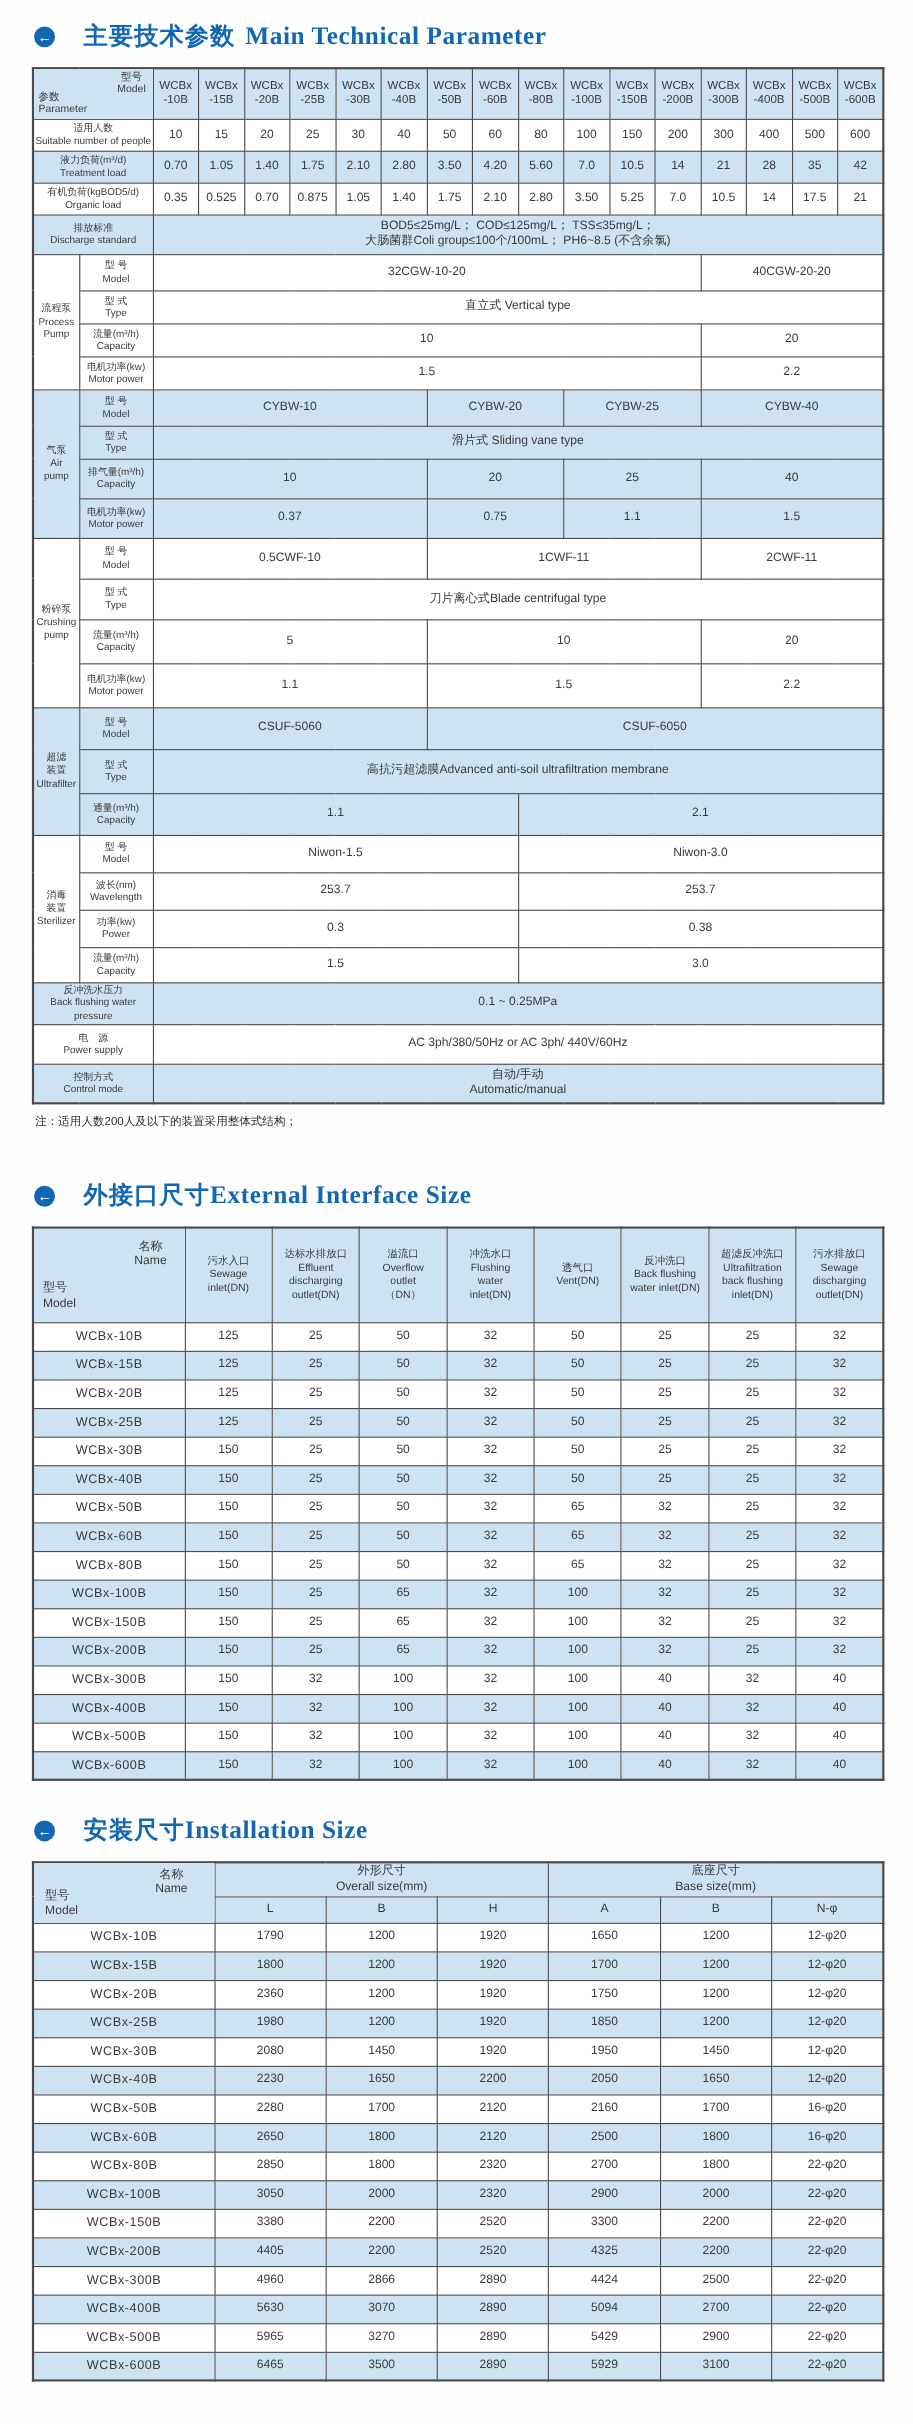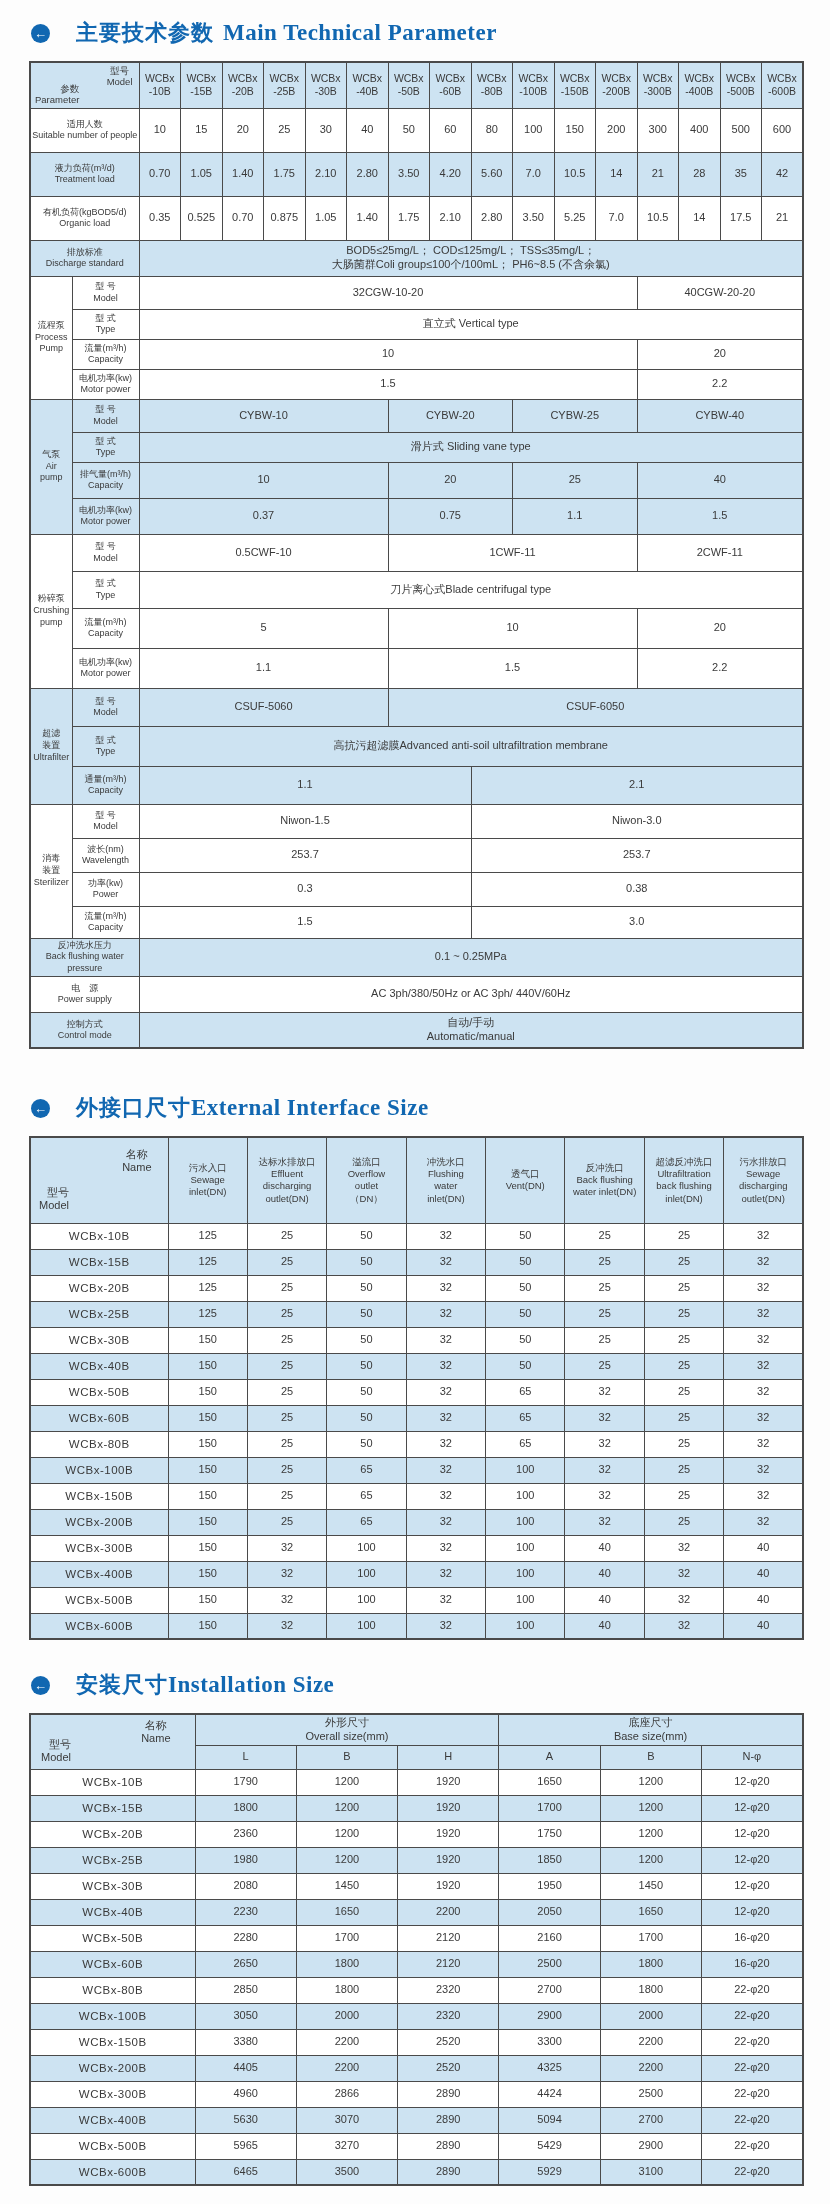--- a/index.html
+++ b/index.html
@@ -39,21 +39,21 @@
   td {
     border: 1px solid #4a4a4a;
     text-align: center; vertical-align: middle;
     padding: 1px 2px; font-size: 11px; color: #3a3a3a;
     line-height: 1.25; overflow: hidden;
   }
   tr.blue td { background: #cde3f2; }
 
   
   tr.h46 > td { height: 46px; }
-  tr.h28 > td { height: 44px; }
+  tr.h28 > td { height: 29px; }
   tr.h30 > td { height: 30px; }
   tr.h32 > td { height: 32px; }
   tr.h33 > td { height: 33px; }
   tr.h34 > td { height: 34px; }
   tr.h36 > td { height: 36px; }
   tr.h37 > td { height: 37px; }
   tr.h38 > td { height: 38px; }
   tr.h40 > td { height: 40px; }
   tr.h26 > td { height: 26px; }
   tr.h24 > td { height: 24px; }
@@ -70,21 +70,21 @@
   td.diag {
     position: relative; padding: 4px;
     background-image: linear-gradient(to bottom right,
       transparent calc(50% - 0.8px),
       #4a4a4a calc(50% - 0.8px),
       #4a4a4a calc(50% + 0.8px),
       transparent calc(50% + 0.8px));
   }
   tr.blue td.diag { background-color: #cde3f2; }
   .d-tr { position:absolute; top:2px; right:6px; text-align:center; line-height:1.2; font-size:9.5px; }
-  .d-bl { position:absolute; bottom:2px; left:4px; text-align:right; line-height:1.2; font-size:9.5px; }
+  .d-bl { position:absolute; bottom:2px; left:4px; text-align:left; line-height:1.2; font-size:9.5px; }
   td.corner2 .d-tr { top:10px; right:16px; font-size:11px; }
   td.corner2 .d-bl { bottom:10px; left:8px; font-size:11px; }
   td.corner3 .d-tr { top:4px; right:24px; font-size:11px; }
   td.corner3 .d-bl { bottom:4px; left:10px; font-size:11px; }
 
   
   .notes { margin: 9px 0 0 3px; font-size: 10.5px; color: #2c2c2c; line-height: 1.45; }
   .notes div { white-space: nowrap; }
   .notes .ind-zh { padding-left: 25px; }
   .notes .ind-en { padding-left: 36px; }
@@ -322,20 +322,21 @@
           <td colspan="16">AC 3ph/380/50Hz or AC 3ph/ 440V/60Hz</td>
         </tr>
         <tr class="blue h36">
           <td colspan="2" class="lbl">控制方式<br>Control mode</td>
           <td colspan="16">自动/手动<br>Automatic/manual</td>
         </tr>
       </tbody>
   </table>
 
   <div class="notes">
+    <div>注：适用人数200人及以下的装置采用整体式结构；</div>
   </div>
 
   <div class="sec-title sec2">
     <span class="ico">←</span>
     <span class="zh">外接口尺寸</span>
     <span class="en">External Interface Size</span>
   </div>
 
   <table>
     <colgroup>

